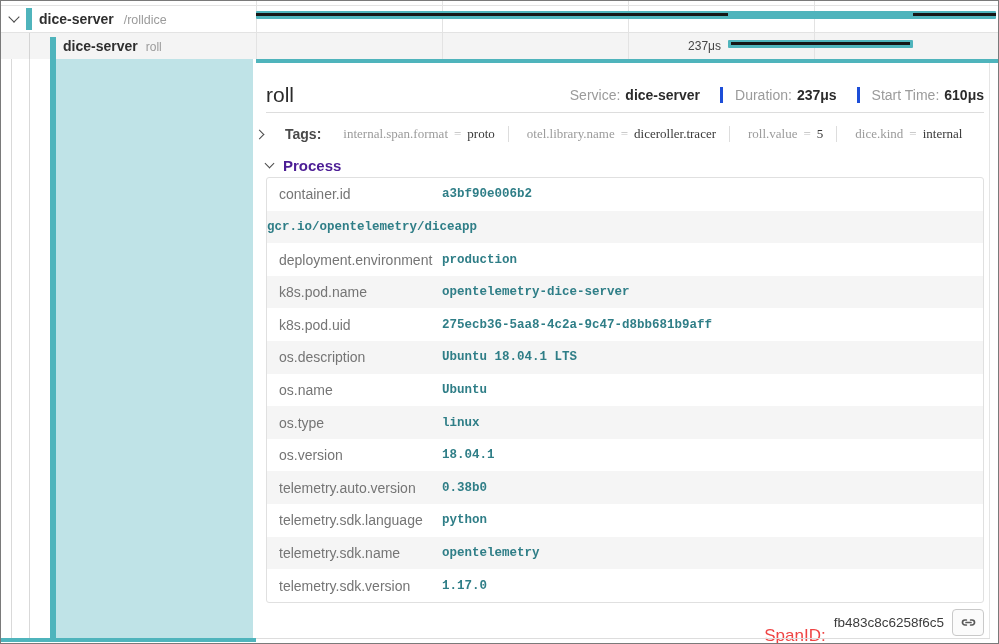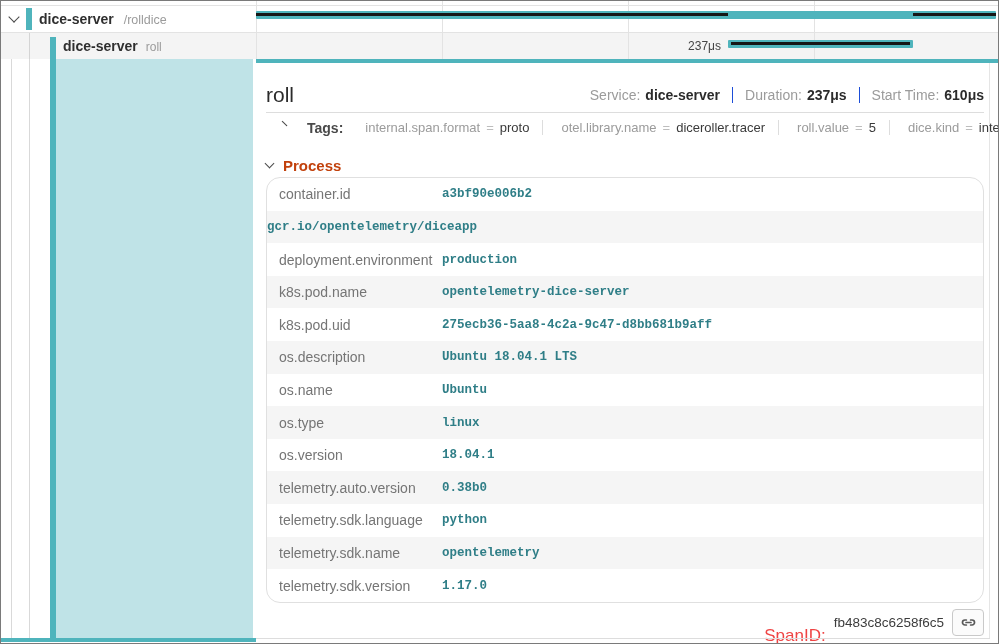--- a/index.html
+++ b/index.html
@@ -55,44 +55,44 @@
   .detail-panel { position:absolute; left:255px; top:58px; right:0; bottom:0;
                   background:#fff; border-top:4px solid var(--accent); }
   .panel-right-line  { position:absolute; right:8px; top:0; width:1px; height:575px; background:#e5e5e5; }
   .panel-bottom-line { position:absolute; left:0; right:8px; top:575px; height:1px; background:#ddd; }
 
   .dp-header { position:absolute; left:10px; right:14px; top:16px; height:32px;
                display:flex; justify-content:space-between; align-items:center; }
   .dp-title { font-size:21px; font-weight:500; color:#2b2b2b; }
   .dp-stats { display:flex; align-items:center; }
   .stat { display:flex; gap:5px; align-items:baseline; font-size:14px; }
-  .stat + .stat { border-left:1px solid #1d4ed8; margin-left:12px; padding-left:12px; }
+  .stat + .stat { border-left:3px solid #1d4ed8; margin-left:20px; padding-left:12px; }
   .stat .lbl { color:#9b9b9b; }
   .stat .val { color:#2b2b2b; font-weight:700; }
 
   .dp-divider { position:absolute; left:10px; right:14px; top:49px; height:1px; background:#ddd; }
 
-  .tags-row { position:absolute; left:28px; right:14px; top:57px; height:28px;
-              display:flex; align-items:flex-start; gap:22px; cursor:pointer; }
+  .tags-row { position:absolute; left:0; right:14px; top:57px; height:28px;
+              display:flex; align-items:center; gap:22px; cursor:pointer; }
   .tags-row .chev { width:7px; height:7px; }
   .section-label { font-size:14px; font-weight:700; color:#4a4a4a; }
-  .tag-list { display:flex; align-items:center; }
+  .tag-list { display:flex; align-items:center;font-family:Liberation Serif, serif; }
   .tag-item { display:flex; gap:6px; align-items:baseline; font-size:13px; white-space:nowrap; }
   .tag-item + .tag-item { border-left:1px solid #ddd; margin-left:13px; padding-left:18px; }
   .tag-key { color:#9b9b9b; }
   .tag-eq  { color:#bdbdbd; }
   .tag-val { color:#3a3a3a; }
 
   .process-row { position:absolute; left:10px; top:91px; height:22px;
                  display:flex; align-items:center; gap:10px; cursor:pointer; }
   .process-row .chev { width:7px; height:7px; margin-top:-3px; }
-  .process-row .section-label { font-size:15px; color:#c2410c; }
+  .process-row .section-label { font-size:15px; color:#4c1d95; }
 
   .proc-table { position:absolute; left:10px; right:14px; top:114px; height:426px;
-                border:1px solid #e0e0e0; border-radius:14px; overflow:hidden;
+                border:1px solid #e0e0e0; border-radius:3px; overflow:hidden;
                 display:flex; flex-direction:column; background:#fff; }
   .proc-row { flex:1; display:flex; align-items:center; }
   .proc-table div.proc-row:nth-of-type(even) { background:#f5f5f5; }
   .proc-key { width:175px; padding-left:12px; font-size:14px; color:#757575; flex:none; }
   .proc-val { font-family:"Liberation Mono","DejaVu Sans Mono",monospace;
               font-size:12.5px; font-weight:700; color:var(--value-teal); }
 
   .dp-footer { position:absolute; right:14px; top:544px; height:30px;
                display:flex; align-items:center; gap:8px; }
   .spanid-label { font-size:17px; color:#ef4444;margin-top:28px; }

